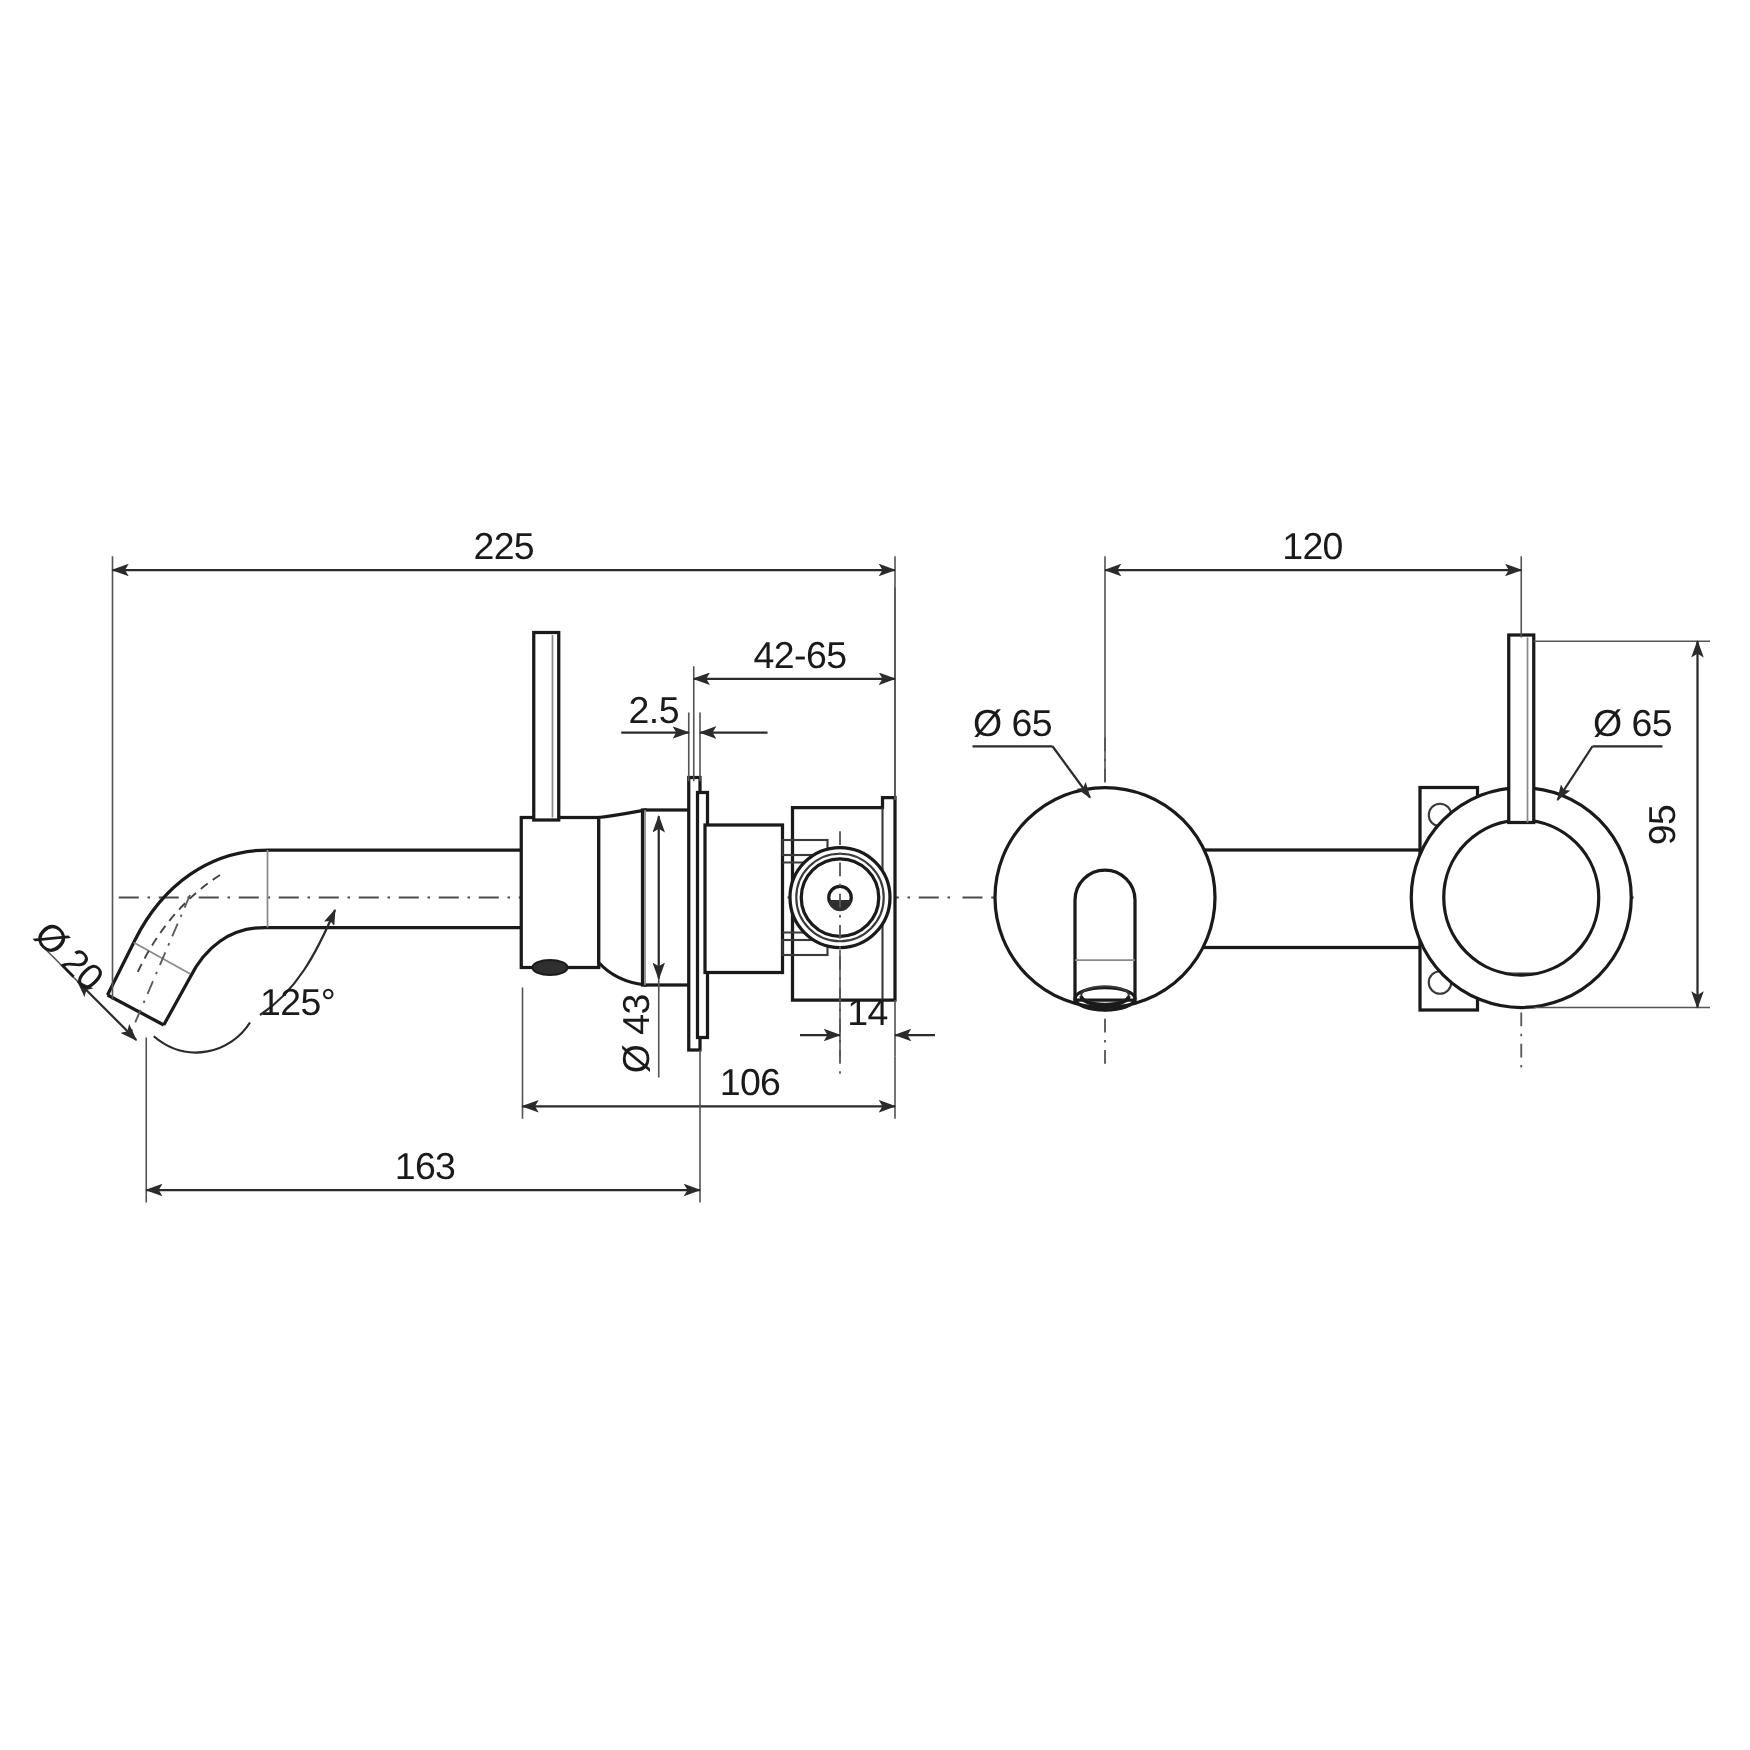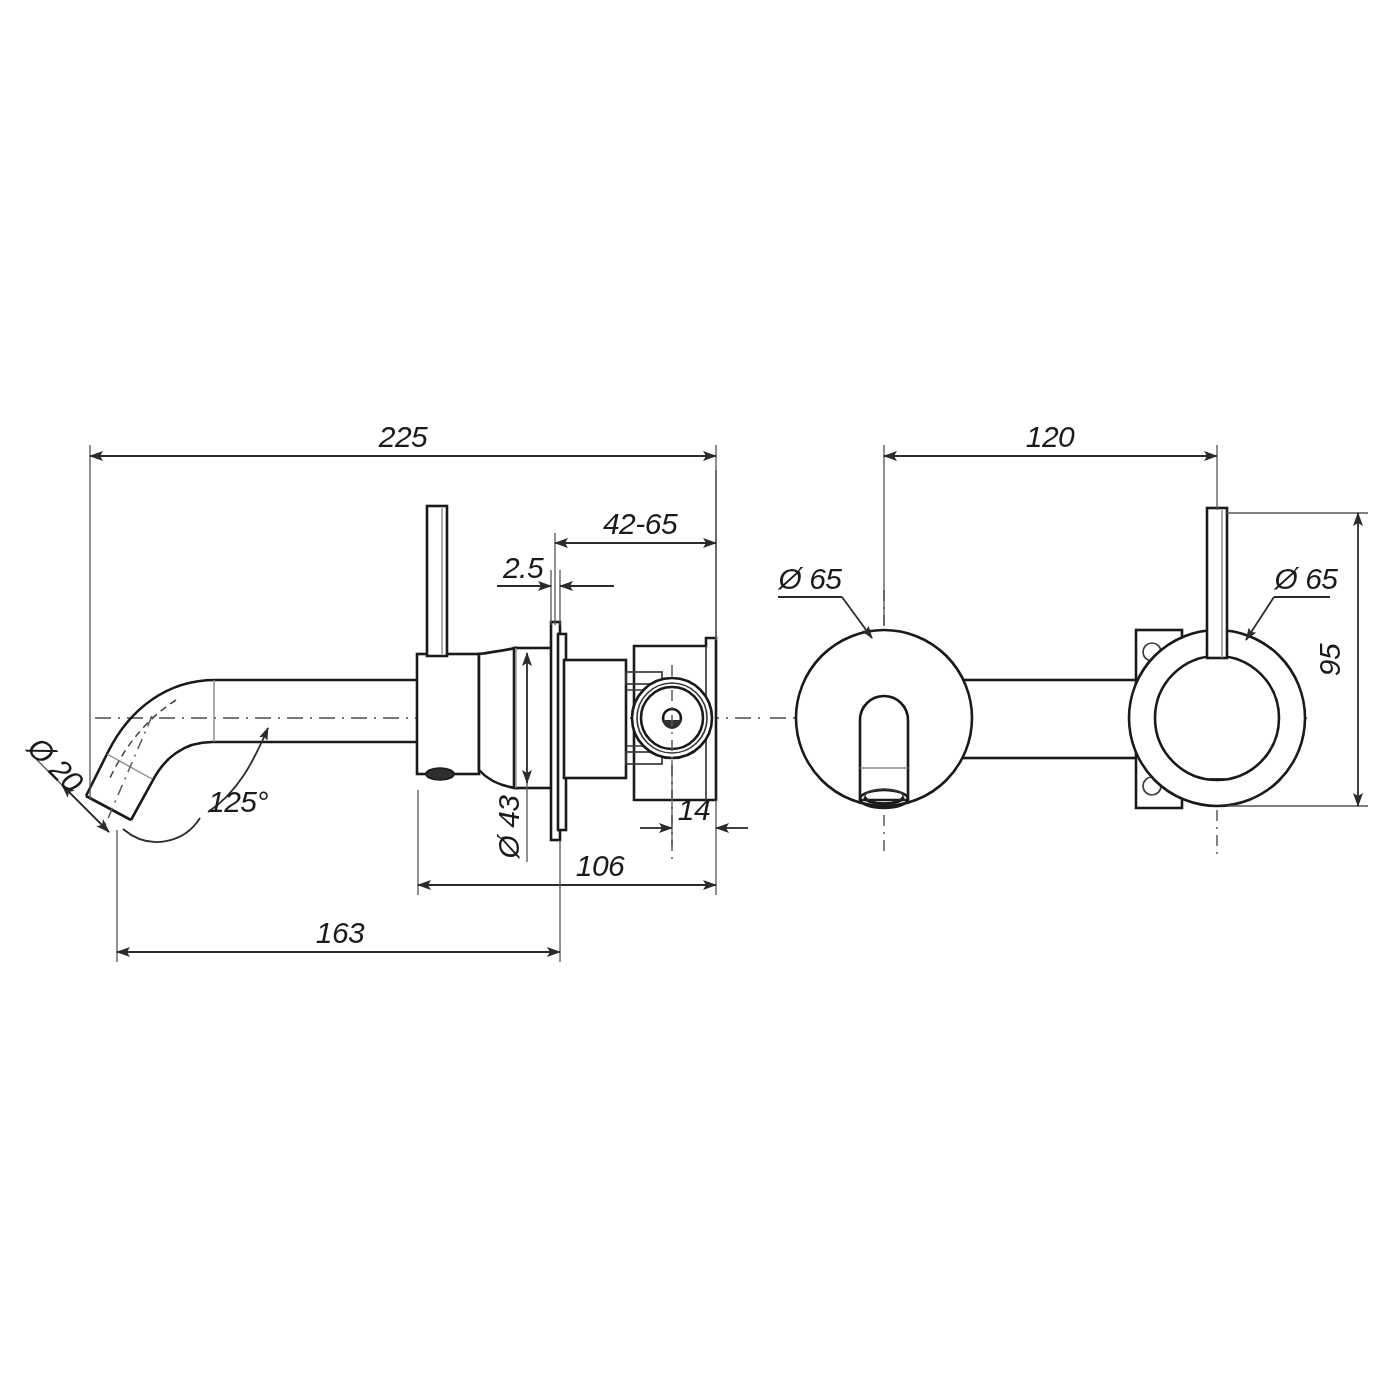--- a/index.html
+++ b/index.html
@@ -11,21 +11,20 @@
     width: 1400px;
     height: 1400px;
     font-family: "Liberation Sans", sans-serif;
     overflow: hidden;
   }
   #drawing-root {
     position: relative;
     width: 1400px;
     height: 1400px;
     background: #ffffff;
-    font-style: italic;
   }
   svg#tech-drawing {
     display: block;
     width: 1400px;
     height: 1400px;
   }
   .dimtext {
     font-family: "Liberation Sans", sans-serif;
     font-size: 30px;
     fill: #1a1a1a;

